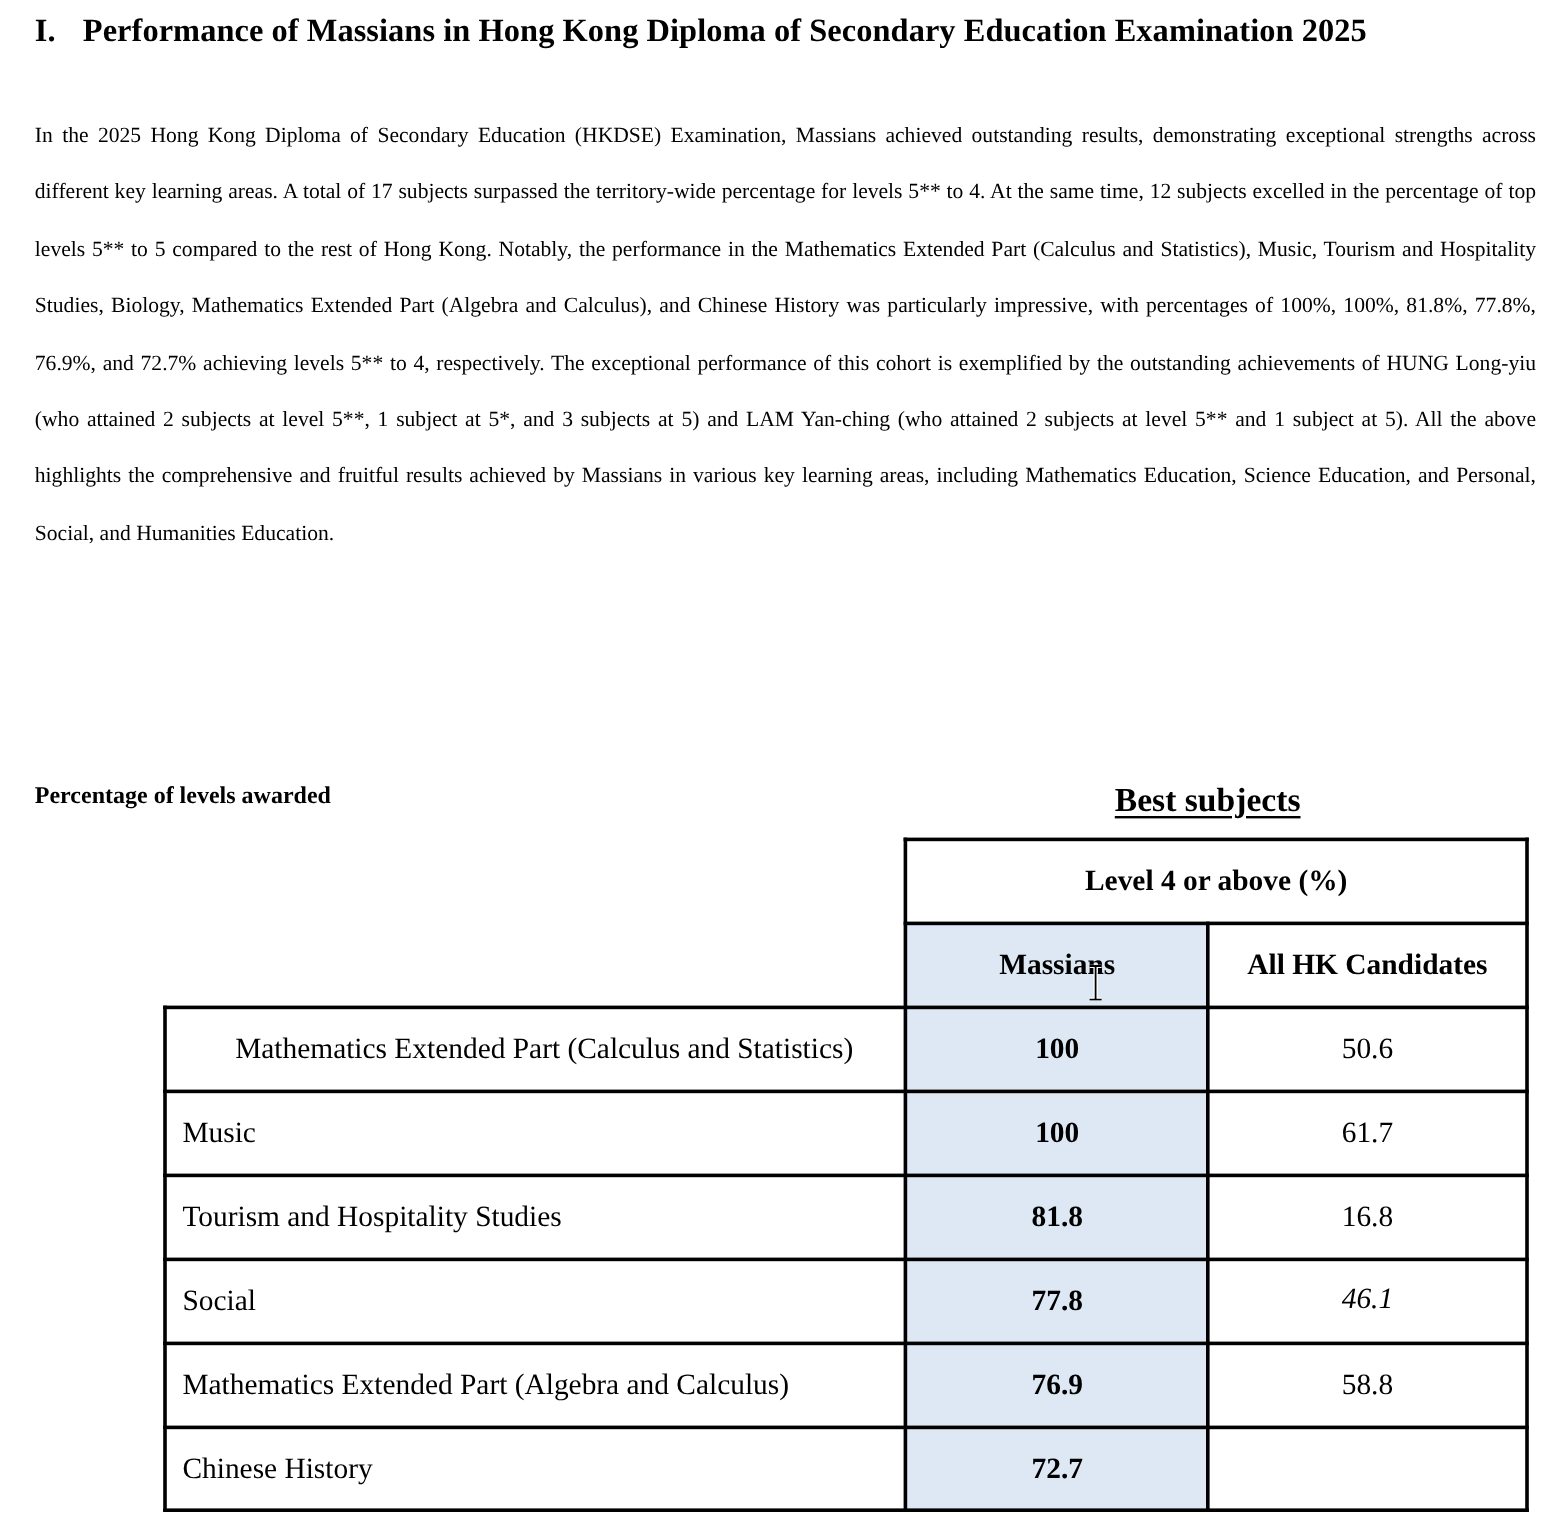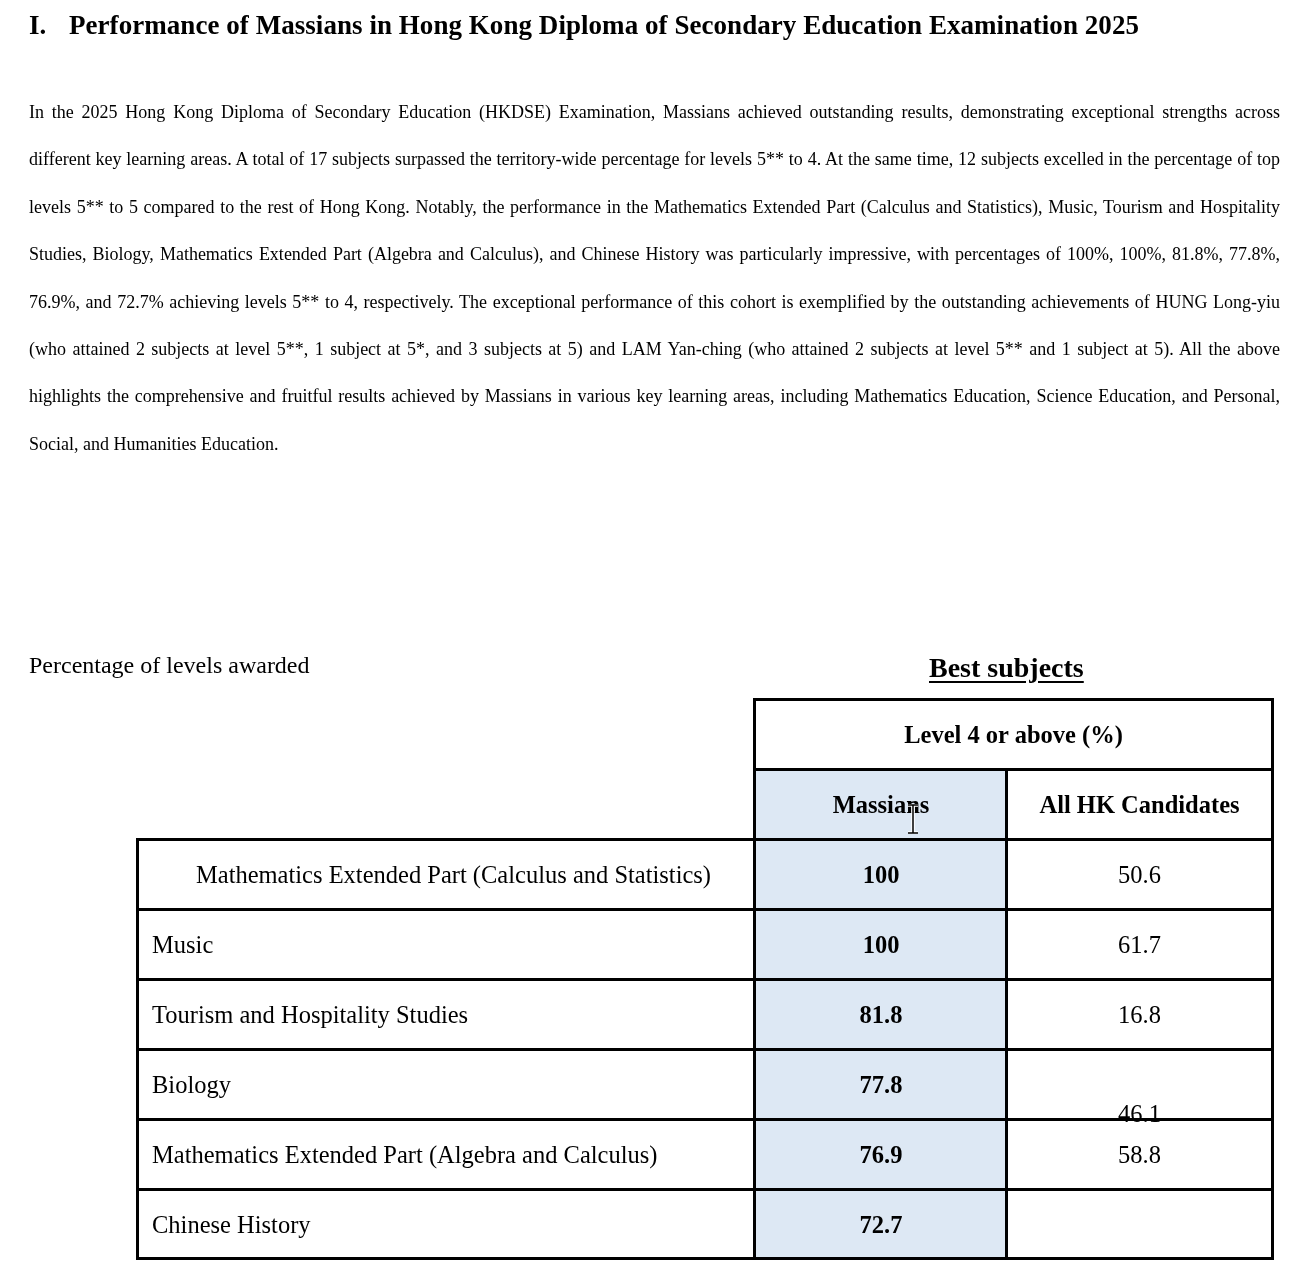--- a/index.html
+++ b/index.html
@@ -36,22 +36,22 @@
       width: 1251px;
       font-size: 18px;
       line-height: 47.4px;
       text-align: justify;
       margin: 0;
     }
     .left-label {
       position: absolute;
       left: 29px;
       top: 652px;
-      font-size: 24px;
-      font-weight: normal;
+      font-size: 20px;
+      font-weight: bold;
       white-space: nowrap;
     }
     .best-label {
       position: absolute;
       left: 929px;
       top: 652px;
       font-size: 28px;
       font-weight: bold;
       text-decoration: underline;
       text-underline-offset: 4px;
@@ -136,26 +136,26 @@
       <span>Tourism and Hospitality Studies</span>
     </div>
   <div class="cell center bold" style="left:755px; top:980px; width:252px; height:70px;">
       <span>81.8</span>
     </div>
   <div class="cell center" style="left:1007px; top:980px; width:265px; height:70px;">
       <span>16.8</span>
     </div>
 
   <div class="cell left" style="left:138px; top:1050px; width:617px; height:70px;">
-      <span>Biology</span>
+      <span>Social</span>
     </div>
   <div class="cell center bold" style="left:755px; top:1050px; width:252px; height:70px;">
       <span>77.8</span>
     </div>
-  <div class="cell center" style="left:1007px; top:1079px; width:265px; height:70px;">
+  <div class="cell center" style="left:1007px; top:1048px; width:265px; height:70px;font-style:italic;">
       <span>46.1</span>
     </div>
 
   <div class="cell left" style="left:138px; top:1120px; width:617px; height:70px;">
       <span>Mathematics Extended Part (Algebra and Calculus)</span>
     </div>
   <div class="cell center bold" style="left:755px; top:1120px; width:252px; height:70px;">
       <span>76.9</span>
     </div>
   <div class="cell center" style="left:1007px; top:1120px; width:265px; height:70px;">

